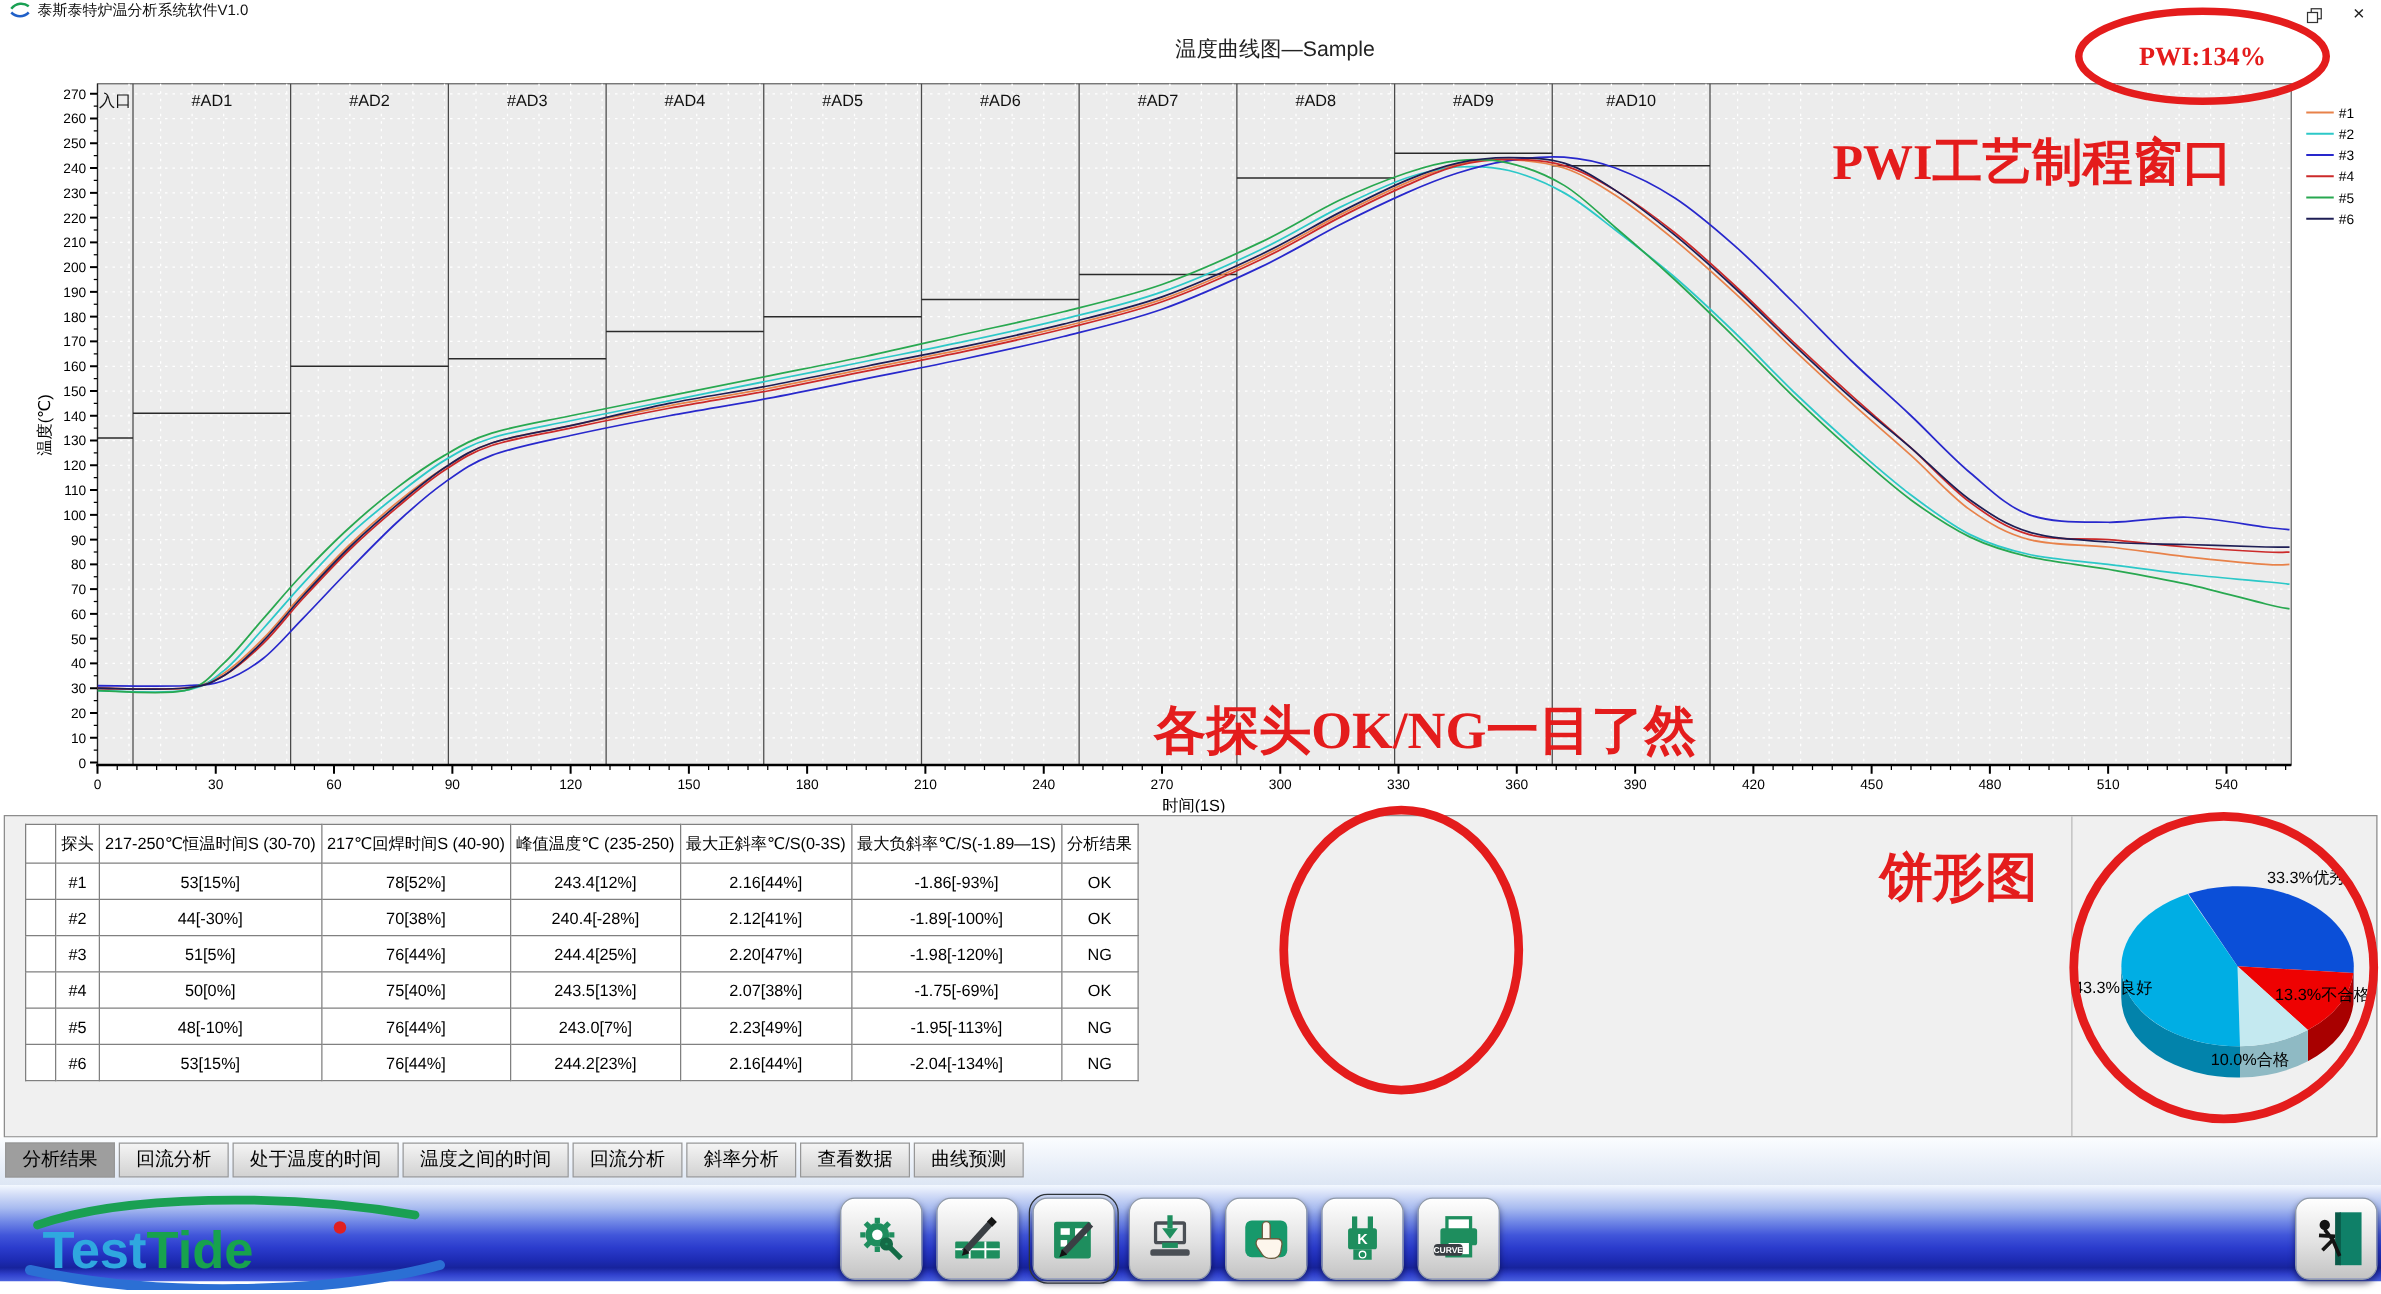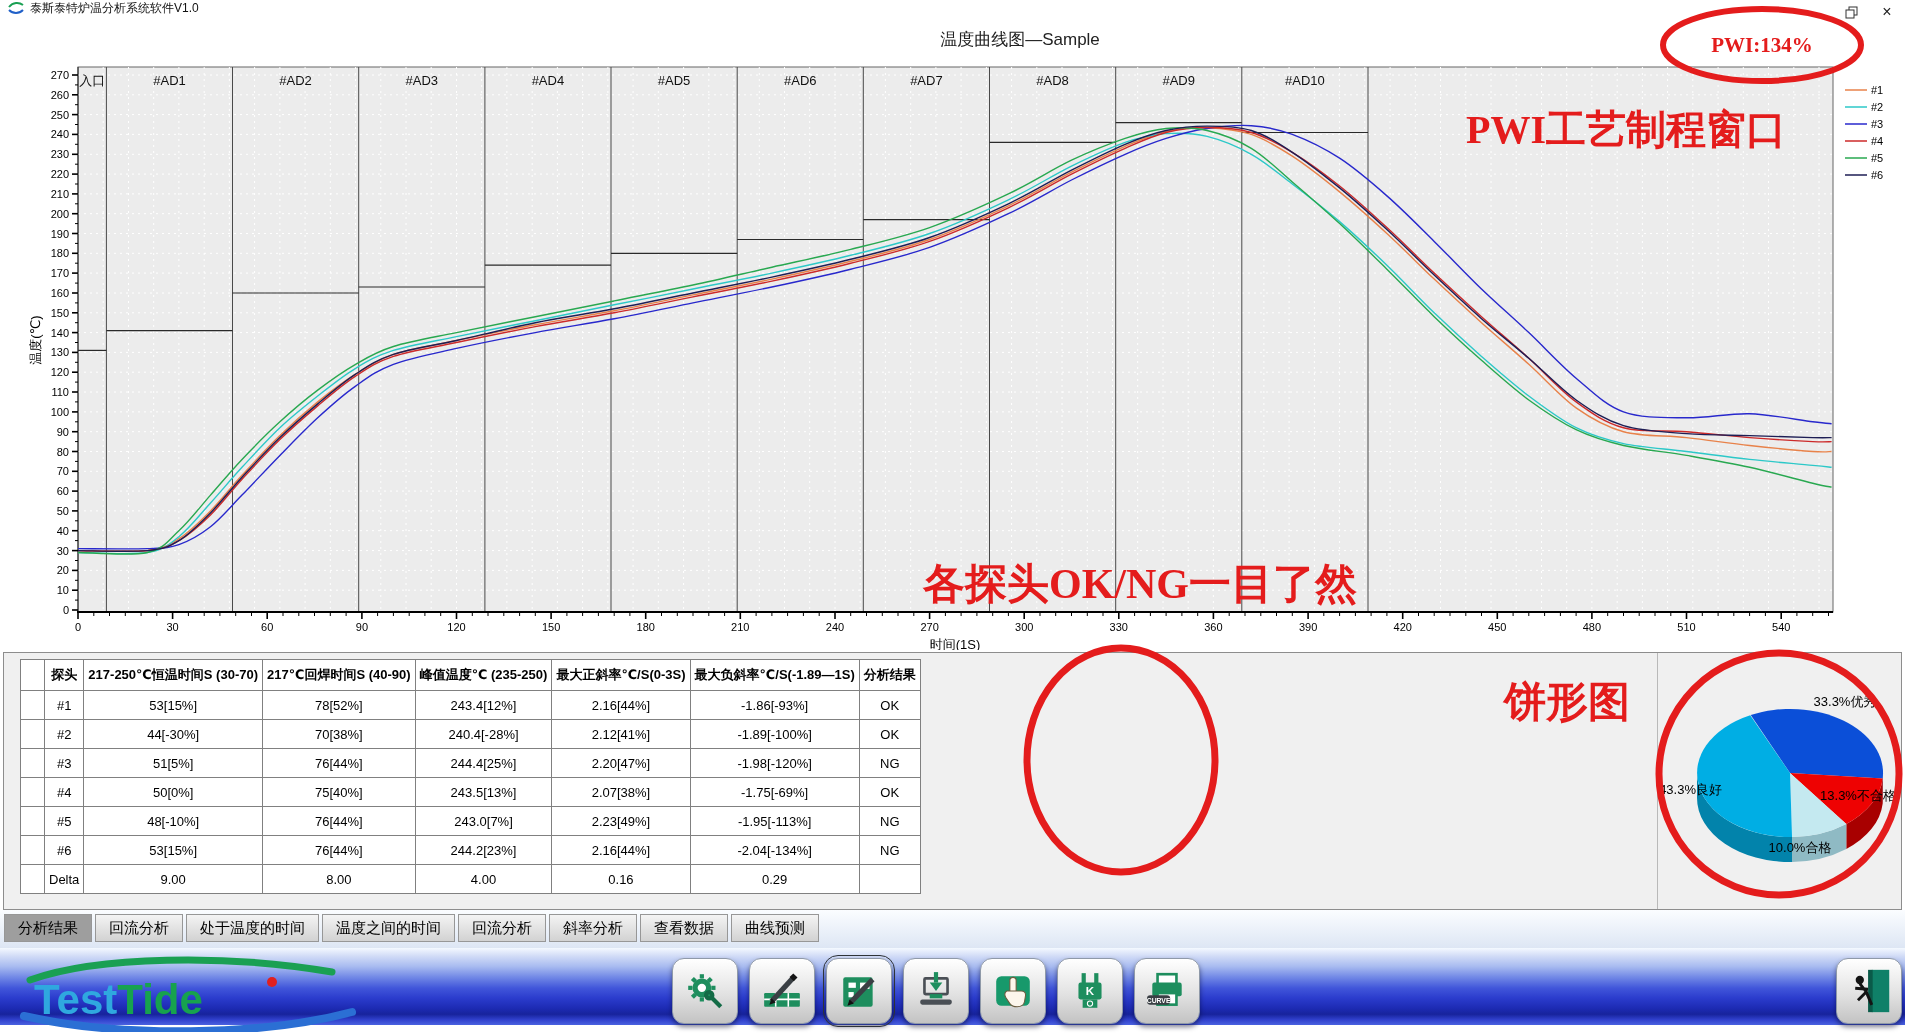--- a/index.html
+++ b/index.html
@@ -13,21 +13,21 @@
   .winbtn{width:36px;height:24px;display:flex;align-items:center;justify-content:center;
           font-size:14px;color:#222;cursor:default}
   
   .lower-panel{position:absolute;left:3px;top:652px;width:1899px;height:258px;background:#f0f0f0;
                border:1px solid #8d8d8d;box-sizing:border-box;z-index:1}
   .panel-divider{position:absolute;left:1657px;top:653px;width:1px;height:256px;background:#b9b9b9;z-index:2}
   
   table.results{position:absolute;left:20px;top:659px;border-collapse:collapse;z-index:2;background:#fff}
   table.results th,table.results td{border:1px solid #808080;text-align:center;font-size:13px;
      padding:0 4px;background:#fff;color:#000;white-space:nowrap}
-  table.results th{height:30px;font-weight:bold}
+  table.results th{height:30px;font-weight:normal}
   table.results td{height:28px}
   td.rowhdr,th.rowhdr{background:#f1f1f1;width:15px;padding:0}
   td.sel{background:#1373d6;color:#fff}
   td.ng{background:#ee0202;color:#fff}
   td.ngres{background:#ee0202;color:#8b0000;font-weight:normal}
   
   .tabstrip{position:absolute;left:0;top:910px;width:1905px;height:38px;
             background:linear-gradient(#fbfdff,#dde6f4);z-index:3}
   .tabs{position:absolute;left:4px;top:4px;white-space:nowrap}
   .tab{display:inline-block;height:26px;line-height:26px;padding:0 13px;margin-right:3px;
@@ -524,30 +524,20 @@
       <tr>
         <td class="rowhdr"></td>
         <td class="">#6</td>
         <td class="">53[15%]</td>
         <td class="">76[44%]</td>
         <td class="">244.2[23%]</td>
         <td class="">2.16[44%]</td>
         <td class="ng">-2.04[-134%]</td>
         <td class="ngres">NG</td>
       </tr>
-      <tr>
-        <td class="rowhdr"></td>
-        <td class="">Delta</td>
-        <td class="">9.00</td>
-        <td class="">8.00</td>
-        <td class="">4.00</td>
-        <td class="">0.16</td>
-        <td class="">0.29</td>
-        <td class=""></td>
-      </tr>
     </tbody>
 </table>
 <div id="pie-holder" class="abs" style="left: 1540px; top: 650px; z-index: 2;">
     <svg width="365" height="262" viewBox="1540 650 365 262">
       <path d="M1883.0,773.0 A93 64 0 0 1 1882.7,778.4 l0,25 A93 64 0 0 0 1883.0,798.0 Z" fill="#08389B"></path>
       <path d="M1882.7,778.4 A93 64 0 0 1 1846.3,824.0 l0,25 A93 64 0 0 0 1882.7,803.4 Z" fill="#A80000"></path>
       <path d="M1846.3,824.0 A93 64 0 0 1 1792.0,837.0 l0,25 A93 64 0 0 0 1846.3,849.0 Z" fill="#8FBAC4"></path>
       <path d="M1792.0,837.0 A93 64 0 0 1 1697.0,773.0 l0,25 A93 64 0 0 0 1792.0,862.0 Z" fill="#0283AB"></path>
       <path d="M1790,773 L1750.7,715.0 A93 64 0 0 1 1882.7,778.4 Z" fill="#0B4FD8"></path>
       <path d="M1790,773 L1882.7,778.4 A93 64 0 0 1 1846.3,824.0 Z" fill="#EE0202"></path>

